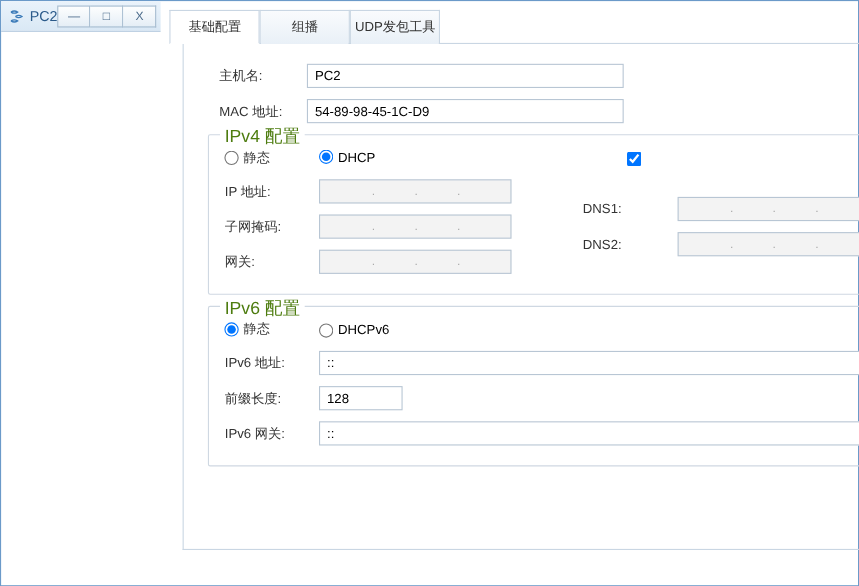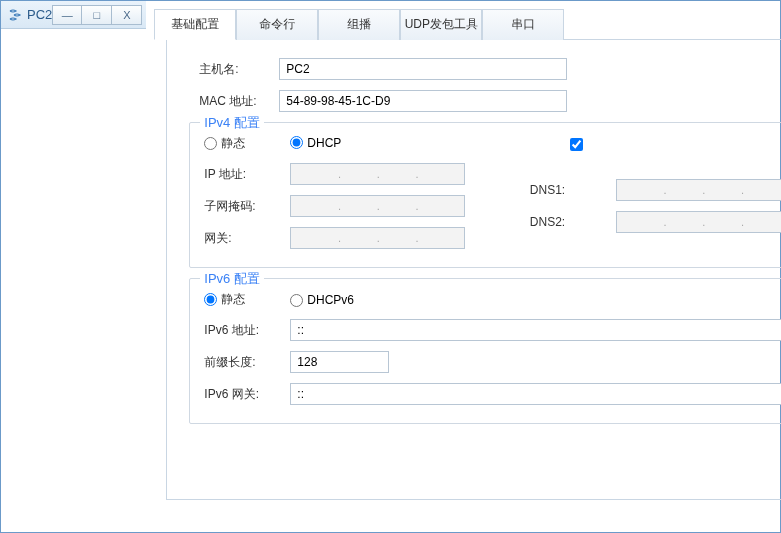--- a/index.html
+++ b/index.html
@@ -13,31 +13,31 @@
 .titlebar .ctrl + .ctrl { border-left: none; }
 .body { flex: 1; padding: 8px; }
 .tabs { display: flex; border-bottom: 1px solid #c9d6e3; position: relative; }
 .tab { padding: 6px 0; width: 82px; text-align: center; border: 1px solid #c9d6e3; border-bottom: none; background: linear-gradient(to bottom,#f9fbfd,#e9f0f7); margin-right: 0px; margin-bottom: -1px; cursor: pointer; color: #333; font-size: 12px; }
 .tab.active { background: #fff; border-bottom: 1px solid #fff; }
 .content { border: 1px solid #c9d6e3; border-top: none; padding: 18px 22px 14px 22px; height: 460px; position: relative; margin-left: 12px; }
 .row { display: flex; align-items: center; margin-bottom: 10px; }
 .lbl { width: 90px; color: #333; padding-left: 10px; }
 .txt { width: 288px; height: 22px; border: 1px solid #b8c6d4; padding: 0 6px; font-size: 12px; background: #fff; }
 .group { border: 1px solid #cfd8e2; border-radius: 2px; padding: 12px 14px 8px 14px; margin-top: 10px; position: relative; }
-.group .legend { position: absolute; top: -9px; left: 10px; background: #fff; padding: 0 4px; color: #3b82f6; font-size: 13px; }
+.group .legend { position: absolute; top: -9px; left: 10px; background: #fff; padding: 0 4px; color: #4d7c0f; font-size: 16px; }
 .cols { display: flex; align-items: center; }
 .col { flex: 1; }
 .radio { display: inline-flex; align-items: center; margin-right: 28px; }
 .radio input { margin-right: 4px; }
 .chk { display: inline-flex; align-items: center; }
 .chk input { margin-right: 4px; }
 .ipbox { width: 175px; height: 22px; border: 1px solid #b8c6d4; background: #f3f3f3; color: #aaa; display: flex; align-items: center; justify-content: space-evenly; font-size: 11px; padding: 0 10px; }
 .ipbox span { width: 2px; text-align: center; }
 .txt2 { width: 565px; height: 22px; border: 1px solid #b8c6d4; padding: 0 6px; font-size: 12px; }
-.txt3 { width: 99px; height: 22px; border: 1px solid #b8c6d4; padding: 0 6px; font-size: 12px; }
+.txt3 { width: 76px; height: 22px; border: 1px solid #b8c6d4; padding: 0 6px; font-size: 12px; }
 .apply { position: absolute; right: 22px; bottom: 12px; width: 68px; height: 24px; border: 1px solid #a8b8c8; background: linear-gradient(to bottom,#fdfdfd,#e8eef4); cursor: pointer; font-size: 16px; border-radius: 2px; }
 .frow .lbl { padding-left: 0; width: 86px; }
 </style>
 </head>
 <body>
 
 <div class="window">
   <div class="titlebar">
     <span class="icon">
       <svg width="14" height="14" viewBox="0 0 14 14">
@@ -47,24 +47,22 @@
     <span class="title">PC2</span>
     <div class="ctrls">
       <div class="ctrl">—</div>
       <div class="ctrl">□</div>
       <div class="ctrl">X</div>
     </div>
   </div>
   <div class="body">
     <div class="tabs">
       <div class="tab active">基础配置</div>
-      <div class="tab">命令行</div>
       <div class="tab">组播</div>
       <div class="tab">UDP发包工具</div>
-      <div class="tab">串口</div>
     </div>
     <div class="content">
 
       <div class="row">
         <div class="lbl">主机名:</div>
         <input class="txt" value="PC2" style="">
       </div>
       <div class="row">
         <div class="lbl">MAC 地址:</div>
         <input class="txt" value="54-89-98-45-1C-D9" style="">

